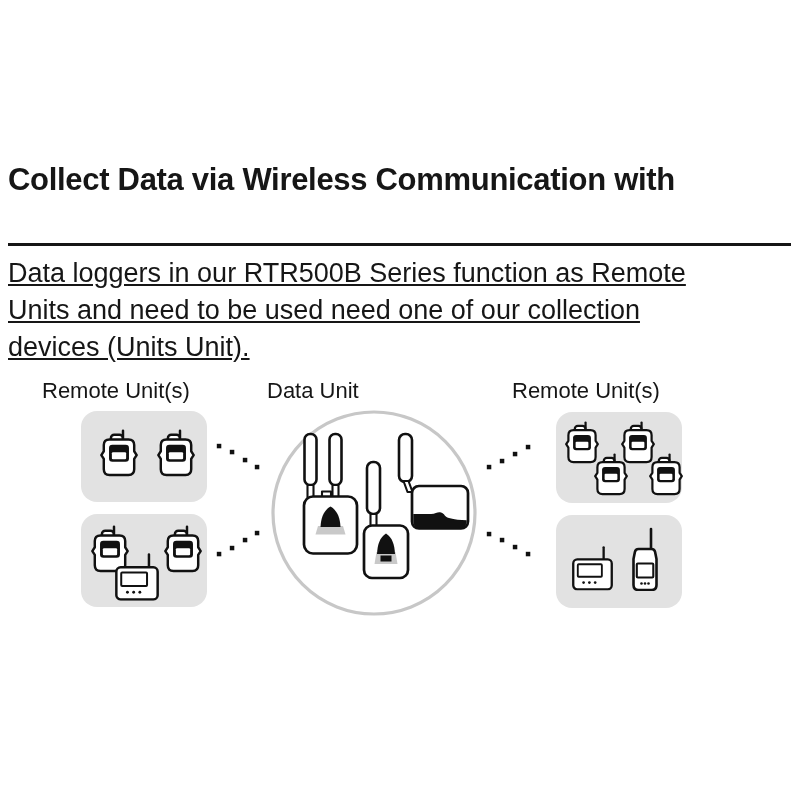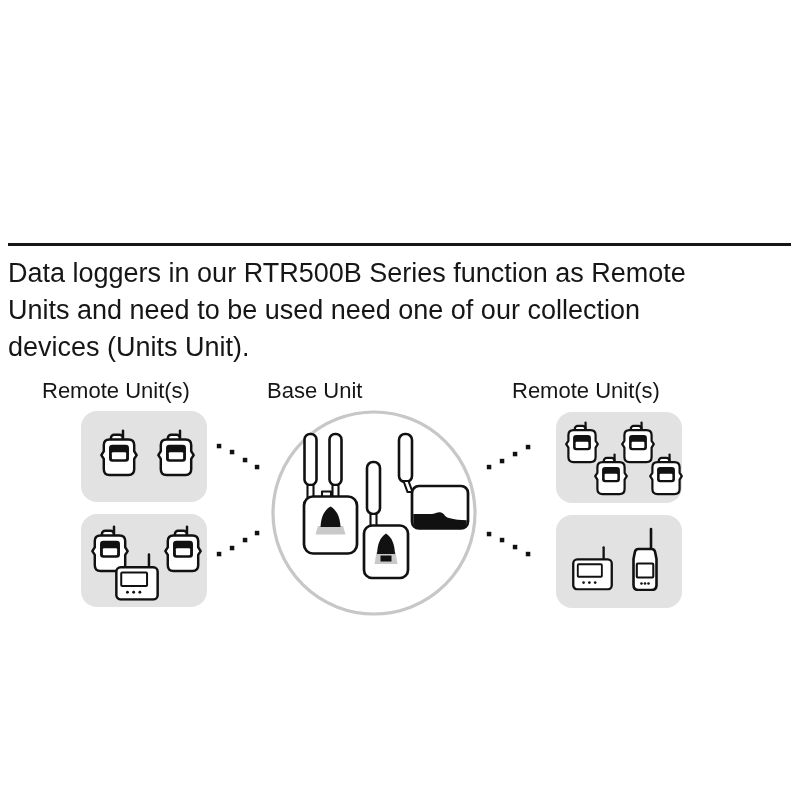--- a/index.html
+++ b/index.html
@@ -25,21 +25,21 @@
     font-size:31px;line-height:35px;font-weight:bold;
     letter-spacing:-0.3px;color:var(--text);
   }
   .heading span{display:block;}
   .rule{
     position:absolute;left:8px;top:243px;width:783px;height:3px;
     background:var(--text);
   }
   .intro{
     position:absolute;left:8px;top:255px;width:780px;
-    font-size:27px;line-height:37px;color:var(--text);
+    font-size:27px;line-height:37px;color:var(--text);text-decoration:underline;
   }
   .intro span{display:block;}
   .diagram{
     position:absolute;left:0;top:370px;width:800px;height:260px;
   }
   .lbl{
     position:absolute;top:8px;width:210px;text-align:left;
     font-size:22px;line-height:26px;color:var(--text);
   }
   .lbl-left{left:42px;}
@@ -56,34 +56,35 @@
   .ant{stroke:var(--ink);stroke-width:2.6px;stroke-linecap:round;}
   .dot{fill:var(--ink);}
   .gray{fill:var(--lgray);stroke:none;}
 </style>
 </head>
 <body>
 
 <div class="page">
 
   <h1 class="heading">
+    <span>Collect Data via Wireless Communication with</span>
   </h1>
 
   <div class="rule"></div>
 
   <p class="intro">
     <span>Data loggers in our RTR500B Series function as Remote</span>
     <span>Units and need to be used need one of our collection</span>
     <span>devices (Units Unit).</span>
   </p>
 
   <div class="diagram">
 
     <div class="lbl lbl-left">Remote Unit(s)</div>
-    <div class="lbl lbl-center">Base Unit</div>
+    <div class="lbl lbl-center">Data Unit</div>
     <div class="lbl lbl-right">Remote Unit(s)</div>
 
     <svg width="800" height="260" viewBox="0 370 800 260">
 
       <defs>
         <symbol id="logger" viewBox="0 0 40 52">
           <line class="ant" x1="24.2" y1="3" x2="24.2" y2="12"></line>
           <rect class="ol" x="11.5" y="7" width="12.5" height="9" rx="3.5"></rect>
           <path class="ol" d="M10,12 h20 q6,0 6,6 v6.5 l2.6,4 -2.6,4 v11 q0,6 -6,6 h-20 q-6,0 -6,-6 v-11 l-2.6,-4 2.6,-4 v-6.5 q0,-6 6,-6 z"></path>
           <rect class="fillink" x="9.5" y="17.5" width="21" height="18" rx="3.5"></rect>

